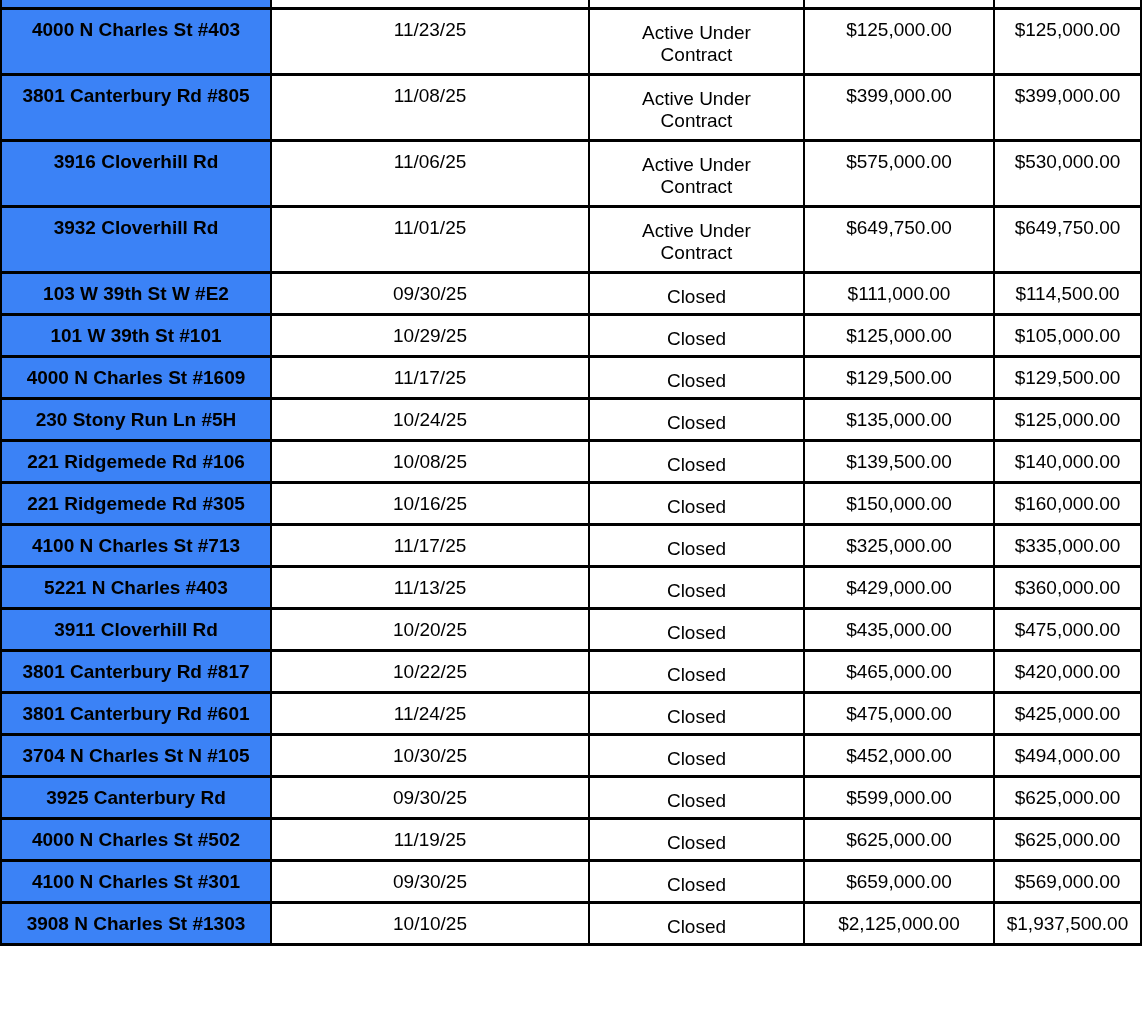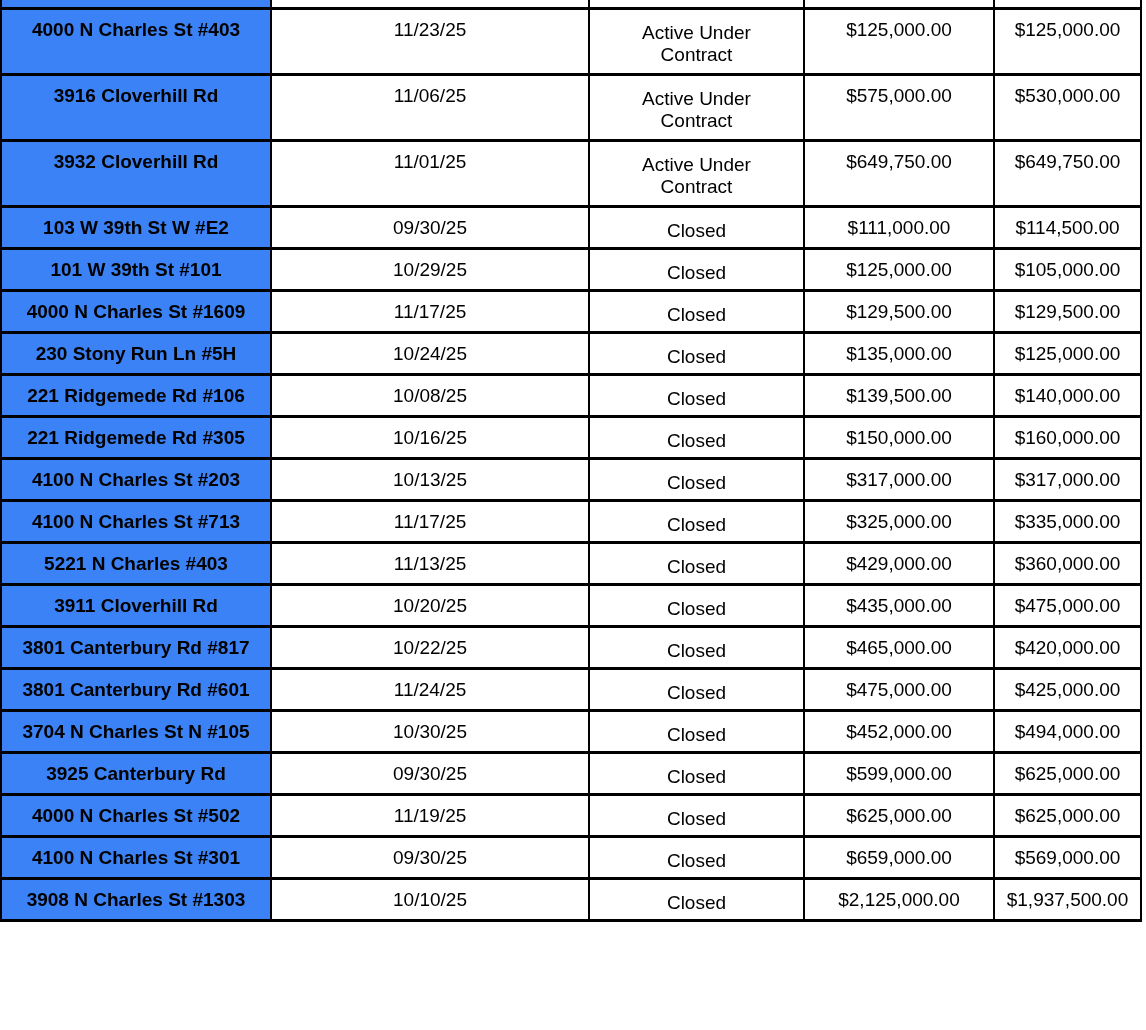--- a/index.html
+++ b/index.html
@@ -70,20 +70,29 @@
   <tr class="row-tall">
         <td class="addr">4000 N Charles St #403</td>
         <td>11/23/25</td>
         <td>
           <div class="status-inner">Active Under Contract</div>
         </td>
         <td>$125,000.00</td>
         <td>$125,000.00</td>
       </tr>
       <tr class="row-tall">
+        <td class="addr">3801 Canterbury Rd #805</td>
+        <td>11/08/25</td>
+        <td>
+          <div class="status-inner">Active Under Contract</div>
+        </td>
+        <td>$399,000.00</td>
+        <td>$399,000.00</td>
+      </tr>
+      <tr class="row-tall">
         <td class="addr">3916 Cloverhill Rd</td>
         <td>11/06/25</td>
         <td>
           <div class="status-inner">Active Under Contract</div>
         </td>
         <td>$575,000.00</td>
         <td>$530,000.00</td>
       </tr>
       <tr class="row-tall">
         <td class="addr">3932 Cloverhill Rd</td>
@@ -140,29 +149,20 @@
         <td>$140,000.00</td>
       </tr>
       <tr class="row-short">
         <td class="addr">221 Ridgemede Rd #305</td>
         <td>10/16/25</td>
         <td>
           <div class="status-inner">Closed</div>
         </td>
         <td>$150,000.00</td>
         <td>$160,000.00</td>
-      </tr>
-      <tr class="row-short">
-        <td class="addr">4100 N Charles St #203</td>
-        <td>10/13/25</td>
-        <td>
-          <div class="status-inner">Closed</div>
-        </td>
-        <td>$317,000.00</td>
-        <td>$317,000.00</td>
       </tr>
       <tr class="row-short">
         <td class="addr">4100 N Charles St #713</td>
         <td>11/17/25</td>
         <td>
           <div class="status-inner">Closed</div>
         </td>
         <td>$325,000.00</td>
         <td>$335,000.00</td>
       </tr>

